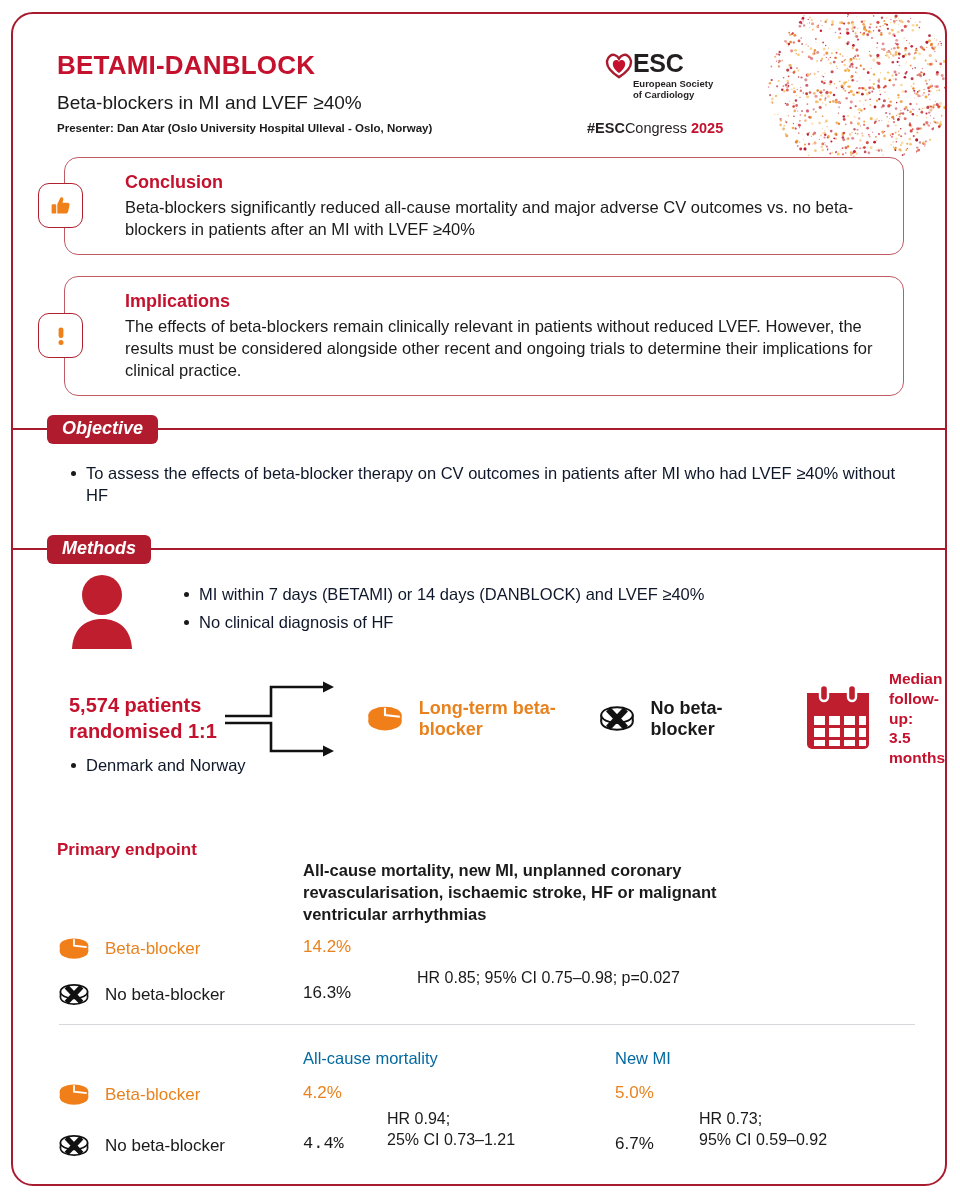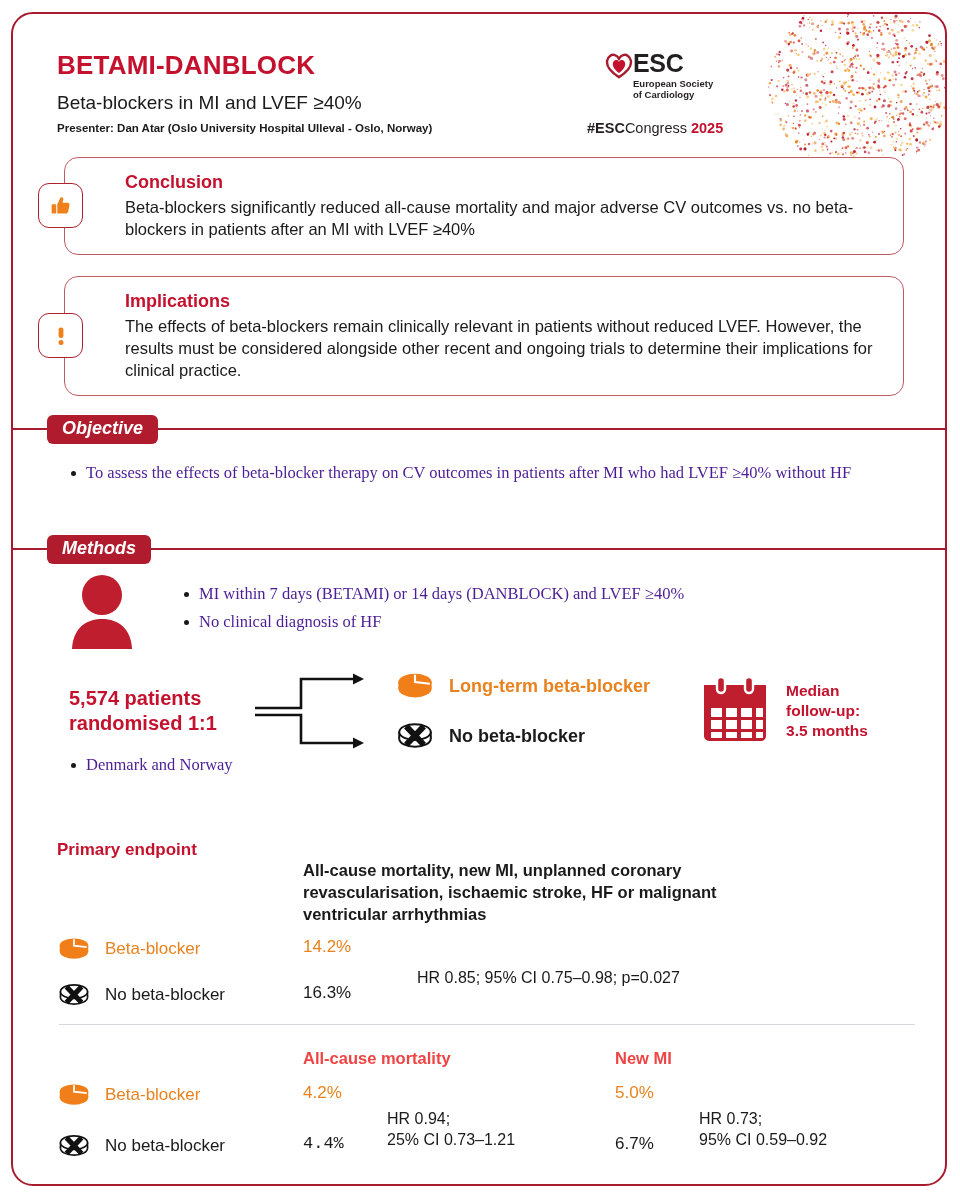--- a/index.html
+++ b/index.html
@@ -88,23 +88,22 @@
     background:#B01C2E;color:#fff;
     font-size:18px;font-weight:bold;
     padding:3px 15px 5px 15px;
     border-radius:6px;
   }
 
   
   ul.bul{margin:0;padding:0;list-style:none;}
   ul.bul li{
     position:relative;padding-left:18px;
-    font-size:16.5px;color:#4c1d95;line-height:1.35;
+    font-size:16.5px;color:#0f172a;line-height:1.35;
     margin-bottom:6px;
-    font-family:Liberation Serif, serif;
   }
   ul.bul li:before{
     content:"";position:absolute;left:3px;top:9px;
     width:5px;height:5px;border-radius:50%;background:#1a1a1a;
   }
 
   
   .pill-icon{width:40px;height:28px;flex:none;}
   .pill-icon-sm{width:34px;height:24px;flex:none;}
   .nopill-icon{width:40px;height:28px;flex:none;}
@@ -123,21 +122,21 @@
   
   .res-title{font-size:17px;font-weight:bold;color:#C4122E;}
   .res-desc{font-size:16.5px;color:#1a1a1a;line-height:1.32;font-weight:bold;}
   .res-armlabel{font-size:17px;}
   .res-armlabel.bb{color:#E8821E;}
   .res-armlabel.nb{color:#1a1a1a;}
   .res-val{font-size:17px;}
   .res-val.bb{color:#E8821E;}
   .res-val.nb{color:#1a1a1a;}
   .res-hr{font-size:16px;color:#1a1a1a;line-height:1.3;}
-  .res-colhead{font-size:16.5px;font-weight:bold;color:#ef4444;}
+  .res-colhead{font-size:16.5px;font-weight:normal;color:#0369a1;}
   .grey-rule{height:1px;background:#d7d7dc;}
 </style>
 </head>
 <body>
 
 <div class="frame">
 
   <div class="header">
 
     <div class="globe">
@@ -1155,21 +1154,21 @@
       <div>randomised 1:1</div>
     </div>
 
     <svg width="118" height="84" viewBox="0 0 118 84" aria-hidden="true" style="flex:none;margin-left:4px;">
       <path d="M2 39 L48 39 L48 10 L100 10" fill="none" stroke="#111" stroke-width="2.6"></path>
       <path d="M2 46 L48 46 L48 74 L100 74" fill="none" stroke="#111" stroke-width="2.6"></path>
       <path d="M100 4.5 L111 10 L100 15.5 Z" fill="#111"></path>
       <path d="M100 68.5 L111 74 L100 79.5 Z" fill="#111"></path>
     </svg>
 
-    <div style="margin-left:24px;display:flex;flex-direction:column;gap:22px;">
+    <div style="margin-left:24px;display:flex;flex-direction:row;gap:22px;">
       <div class="arm">
         <svg class="pill-icon" viewBox="0 0 44 32" aria-hidden="true">
           <ellipse cx="22" cy="19" rx="19" ry="10" fill="#F07F1A"></ellipse>
           <rect x="3" y="11" width="38" height="8" fill="#F07F1A"></rect>
           <ellipse cx="22" cy="11.5" rx="19" ry="9.5" fill="#F07F1A"></ellipse>
           <path d="M22 3 L22 11.5 L39 13.5" fill="none" stroke="#fff" stroke-width="2.4"></path>
         </svg>
         <span class="arm-label arm-bb">Long-term beta-blocker</span>
       </div>
       <div class="arm">

